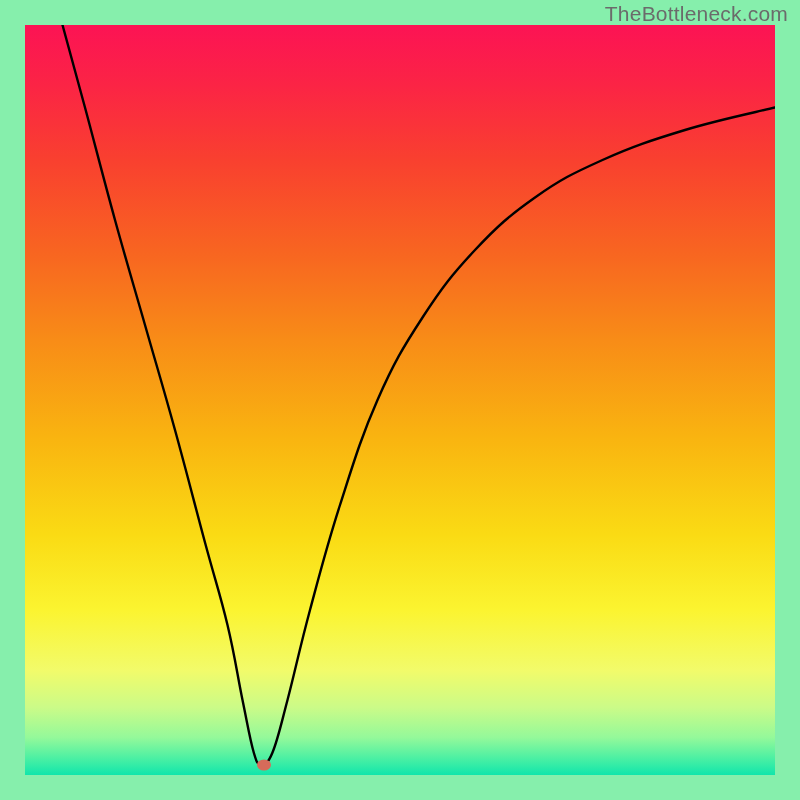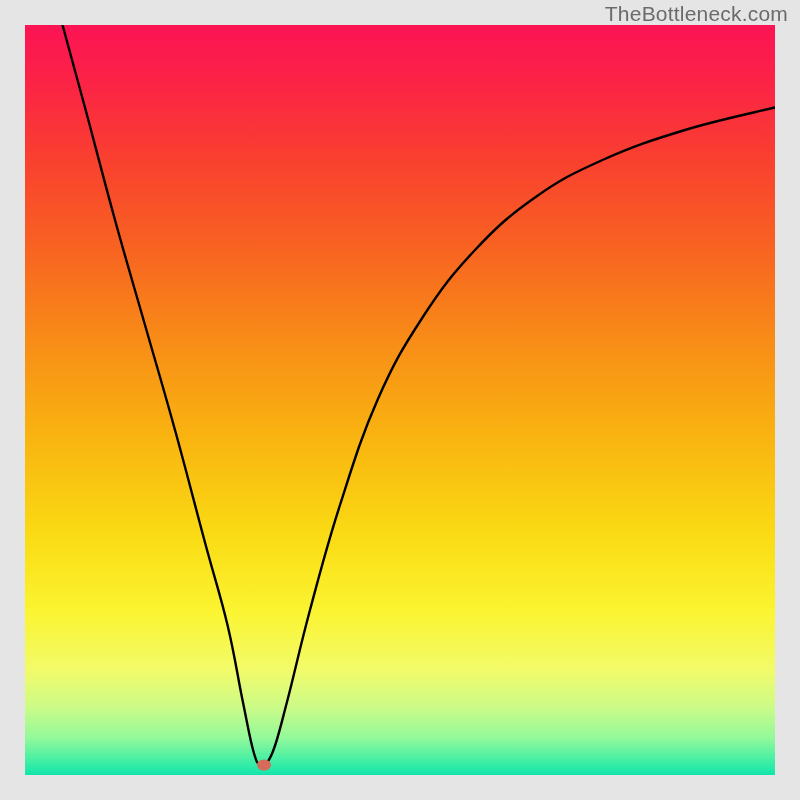--- a/index.html
+++ b/index.html
@@ -10,21 +10,21 @@
     background: #000;
     font-family: Arial, Helvetica, sans-serif;
     overflow: hidden;
   }
   .frame {
     position: absolute;
     top: 0;
     left: 0;
     width: 800px;
     height: 800px;
-    background: #e5e5e5;
+    background: #86efac;
   }
   .watermark {
     position: absolute;
     top: 2px;
     right: 12px;
     color: #6b6b6b;
     font-size: 21px;
     font-weight: 400;
     letter-spacing: 0.2px;
     z-index: 10;

